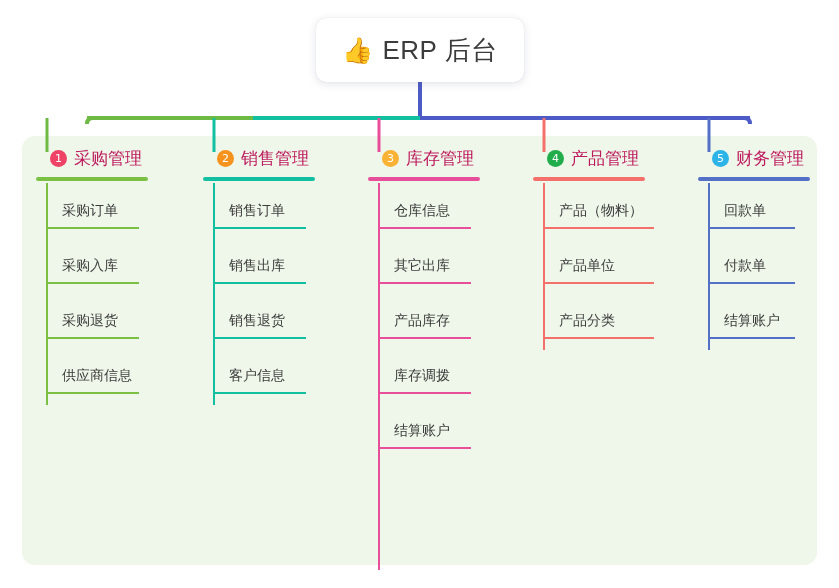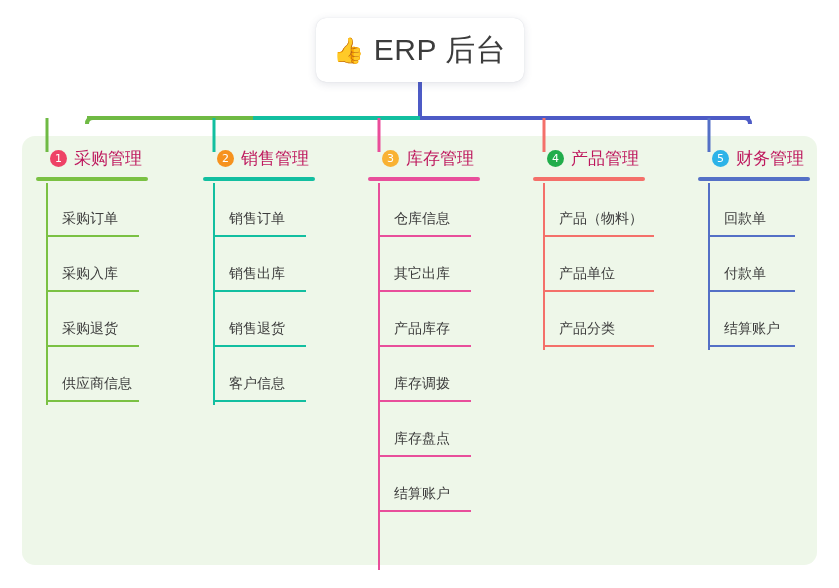--- a/index.html
+++ b/index.html
@@ -37,21 +37,21 @@
     align-items: center;
     justify-content: center;
     gap: 9px;
   }
   .root-emoji {
     font-size: 25px;
     line-height: 1;
     font-family: "DejaVu Sans", sans-serif;
   }
   .root-label {
-    font-size: 30px;
+    font-size: 26px;
     color: #3c3c3c;
     letter-spacing: 0.5px;
     white-space: nowrap;
   }
 
   
   .panel {
     position: absolute;
     left: 22px;
     top: 136px;
@@ -98,21 +98,21 @@
     color: #be185d;
   }
   .col-rule {
     height: 4px;
     border-radius: 2px;
     margin-top: 7px;
   }
 
   .leaves {
     position: relative;
-    margin-top: 12px;
+    margin-top: 4px;
   }
   .leaf {
     position: relative;
     height: 55px;
   }
   .leaf-text {
     position: absolute;
     left: 26px;
     top: 17px;
     font-size: 14px;
@@ -227,24 +227,20 @@
           </div>
           <div class="leaf">
             <span class="leaf-text">产品库存</span>
             <div class="leaf-rule" style="background: rgb(232, 79, 155); width: 92px;"></div>
           </div>
           <div class="leaf">
             <span class="leaf-text">库存调拨</span>
             <div class="leaf-rule" style="background: rgb(232, 79, 155); width: 92px;"></div>
           </div>
           <div class="leaf">
-            <span class="leaf-text">库存盘点</span>
-            <div class="leaf-rule" style="background: rgb(232, 79, 155); width: 92px;"></div>
-          </div>
-          <div class="leaf">
             <span class="leaf-text">结算账户</span>
             <div class="leaf-rule" style="background: rgb(232, 79, 155); width: 92px;"></div>
           </div>
         </div>
       </div>
       <div class="column" style="left: 533px;">
         <div class="col-header">
           <span class="badge" style="background: rgb(33, 173, 75);">4</span>
           <span class="col-title">产品管理</span>
         </div>

